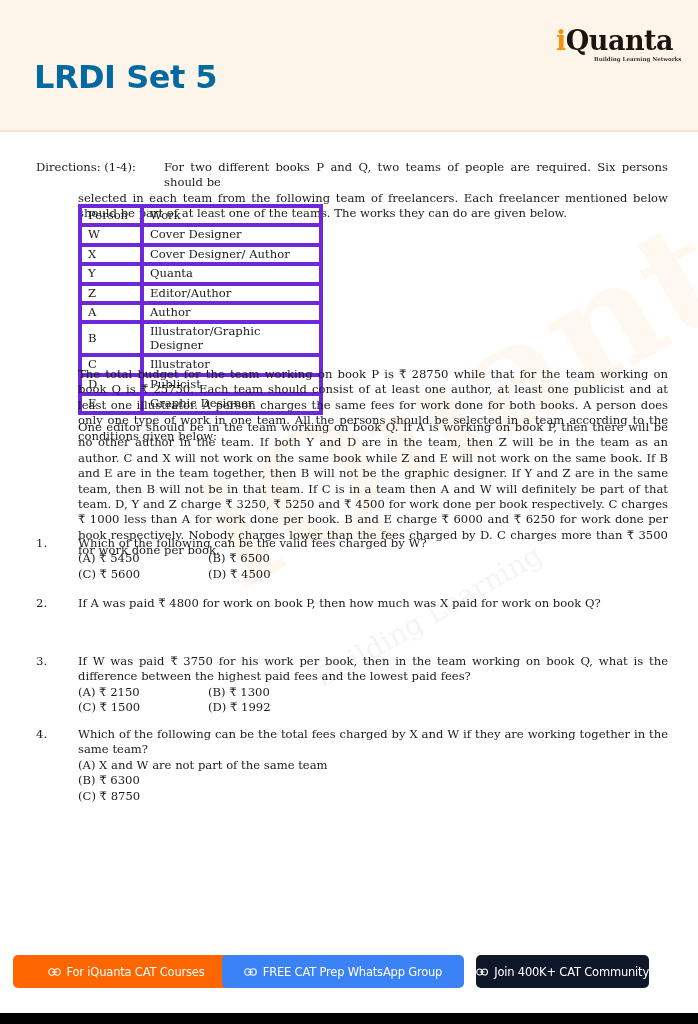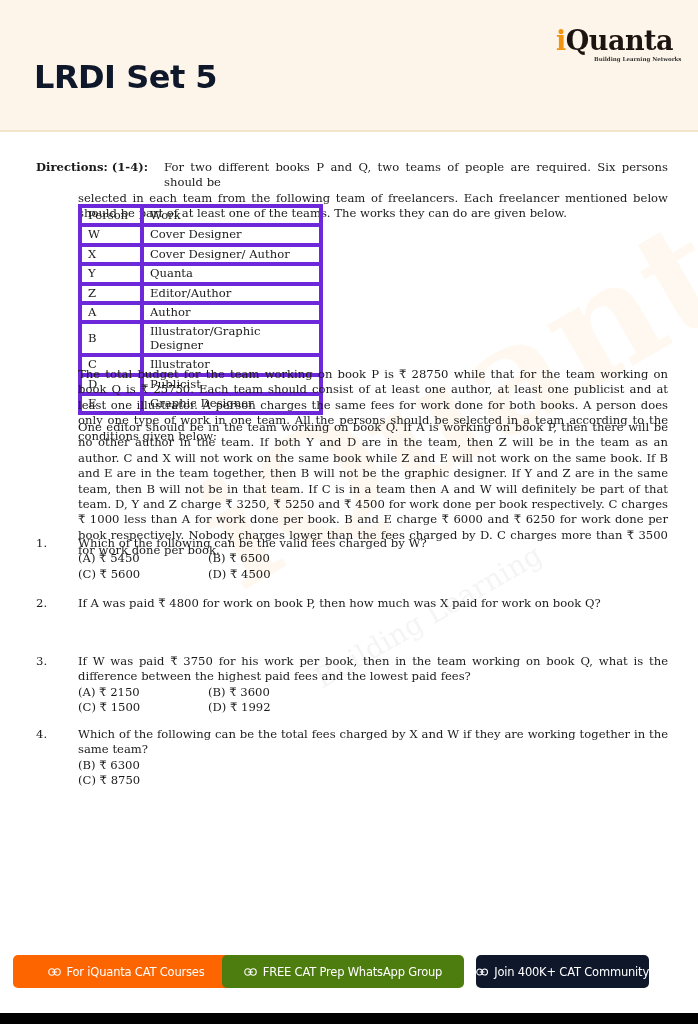--- a/index.html
+++ b/index.html
@@ -6,21 +6,21 @@
     html, body { width: 698px; height: 1024px; overflow: hidden; background: #ffffff; }
     body { position: relative; font-family: "DejaVu Serif", serif; color: #1a1a1a; }
 
     .header {
       position: absolute; left: 0; top: 0; width: 698px; height: 132px;
       background: #fdf5ea; border-bottom: 2px solid #f6e3cc;
     }
     .page-title {
       position: absolute; left: 34px; top: 58px;
       font-family: "DejaVu Sans", sans-serif; font-weight: bold;
-      font-size: 32px; letter-spacing: -0.5px; color: #0f172a;
+      font-size: 32px; letter-spacing: -0.5px; color: #0369a1;
     }
     .logo { position: absolute; left: 556px; top: 26px; width: 126px; height: 40px; }
     .logo-main {
       font-family: "DejaVu Serif", serif; font-weight: bold; font-size: 27px;
       color: #1c1410; letter-spacing: -0.5px; line-height: 30px; display: block;
     }
     .logo-i { color: #f29411; }
     .logo-tag {
       position: absolute; left: 38px; top: 30px;
       font-family: "DejaVu Serif", serif; font-size: 5.5px; font-weight: bold; color: #333;
@@ -39,21 +39,21 @@
     }
     .watermark-tag {
       position: absolute; left: 150px; top: 170px;
       font-family: "DejaVu Serif", serif; font-size: 28px; color: #555;
       transform: rotate(-30deg); white-space: nowrap;
     }
 
     .doc { position: absolute; left: 0; top: 0; width: 698px; font-size: 11.6px; line-height: 15.4px; }
     .directions { position: absolute; left: 36px; top: 160px; width: 632px; }
     .dir-first { display: flex; }
-    .dir-label { width: 128px; flex: none; font-weight: bold; }
+    .dir-label { width: 128px; flex: none; }
     .dir-text { text-align: justify; }
     .dir-cont { padding-left: 42px; text-align: justify; text-align-last: left; }
 
     table.work-table {
       position: absolute; left: 78px; top: 204px; width: 245px;
       border-collapse: collapse; font-size: 11.6px; line-height: 13.4px;
     }
     .work-table td, .work-table th {
       border: 4px solid #6d28d9; padding: 1px 4px 1px 6px; font-weight: normal; text-align: left;
     }
@@ -76,21 +76,21 @@
     .q4 { top: 727px; }
 
     .btn-bar { position: absolute; left: 0; top: 955px; width: 698px; height: 36px; }
     .btn {
       position: absolute; top: 0; height: 33px; border-radius: 5px;
       font-family: "DejaVu Sans", sans-serif; font-size: 11.5px; color: #ffffff;
       display: flex; align-items: center; justify-content: center; gap: 6px;
       white-space: nowrap; letter-spacing: -0.2px;
     }
     .btn-orange { left: 13px; width: 226px; background: #fc6500; }
-    .btn-green { left: 222px; width: 242px; background: #4d7c0f; }
+    .btn-green { left: 222px; width: 242px; background: #3b82f6; }
     .btn-blue { left: 476px; width: 173px; background: #0f172a; }
     .link-icon { width: 13px; height: 8px; display: inline-block; }
 
     .bottom-bar { position: absolute; left: 0; top: 1013px; width: 698px; height: 11px; background: #000000; }
   </style>
 </head>
 <body>
 
 <div class="header">
   <div class="page-title">LRDI Set 5</div>
@@ -189,32 +189,33 @@
     </div>
   </div>
 
   <div class="question q3">
     <div class="q-row">
       <span class="q-num">3.</span>
       <span class="q-text">If W was paid ₹ 3750 for his work per book, then in the team working on book Q, what is the difference between the highest paid fees and the lowest paid fees?</span>
     </div>
     <div class="opts">
       <span>(A) ₹ 2150</span>
-      <span>(B) ₹ 3600</span>
+      <span>(B) ₹ 1300</span>
       <span>(C) ₹ 1500</span>
       <span>(D) ₹ 1992</span>
     </div>
   </div>
 
   <div class="question q4">
     <div class="q-row">
       <span class="q-num">4.</span>
       <span class="q-text">Which of the following can be the total fees charged by X and W if they are working together in the same team?</span>
     </div>
     <div class="opts single">
+      <span>(A) X and W are not part of the same team</span>
       <span>(B) ₹ 6300</span>
       <span>(C) ₹ 8750</span>
     </div>
   </div>
 </div>
 
 <div class="btn-bar">
   <a class="btn btn-orange">
     <svg class="link-icon" viewBox="0 0 26 16">
       <rect x="1.5" y="1.5" width="12" height="13" rx="6.5" fill="none" stroke="#fff" stroke-width="2.2"></rect>

